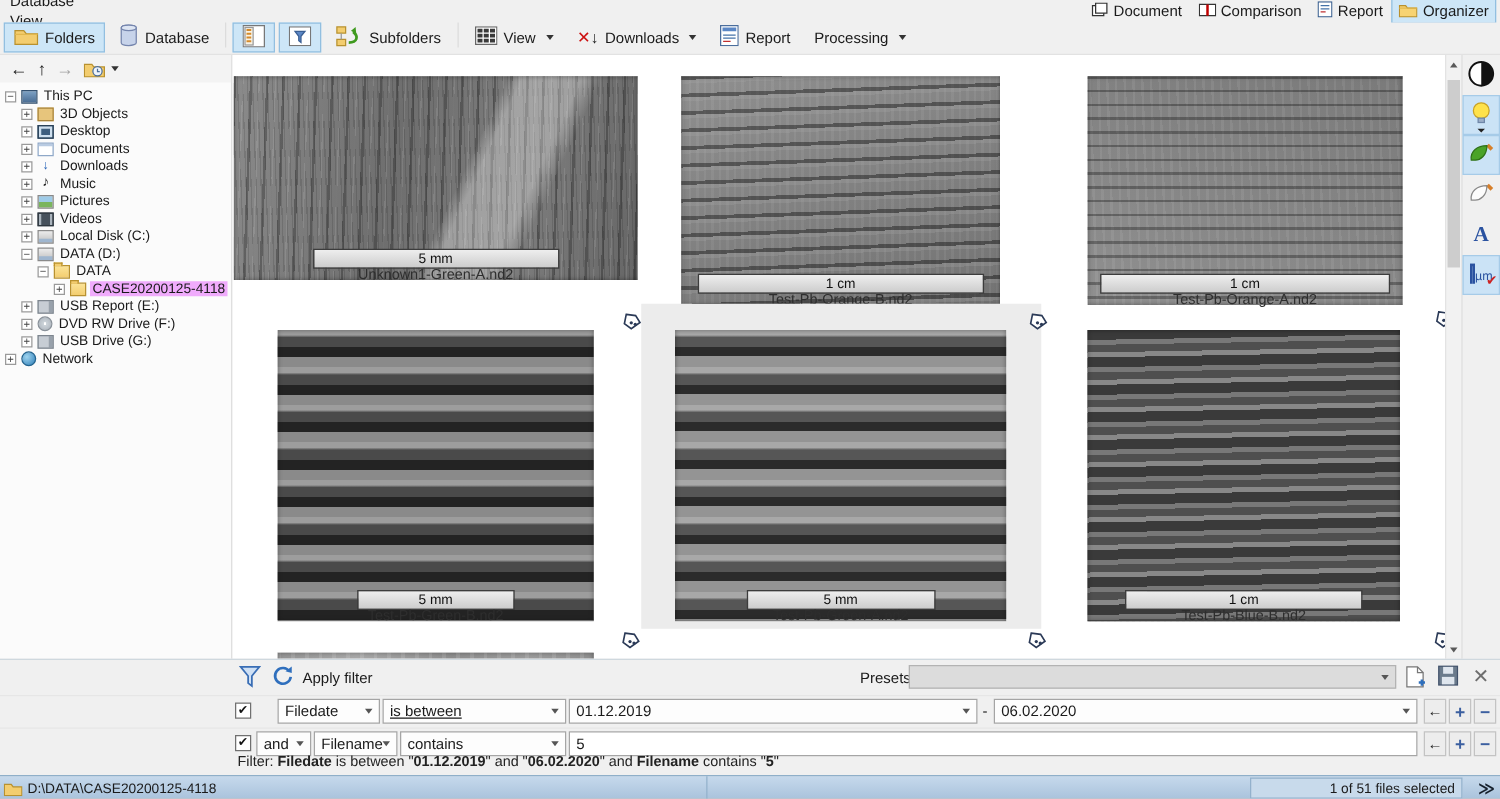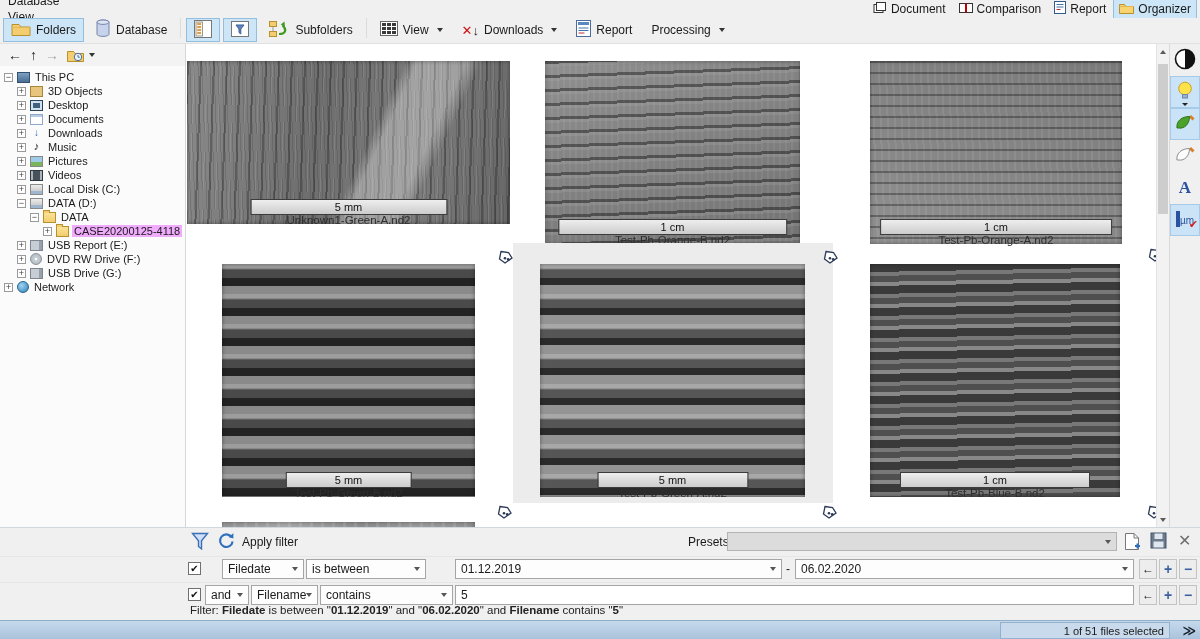--- a/index.html
+++ b/index.html
@@ -503,21 +503,21 @@
             <rect x="3.5" y="9.5" width="10" height="6" fill="#dfe6ee"></rect>
           </svg></span>
       <span class="hicon" style="left:1178px;top:3px;font-size:16px;color:#6e6e6e;">✕</span>
     </div>
     <div class="frow" id="frow0">
         <span class="chk" style="left: 188px;">✔</span>
         <div class="cbo" style="left: 222px; width: 82px; top: 2px;">
           <span>Filedate</span>
           <span class="dd"></span>
         </div>
-        <div class="cbo" style="left: 306px; width: 120px; top: 2px;">
+        <div class="cbo" style="left: 306px; width: 147px; top: 2px; text-decoration: underline;">
           <span>is between</span>
           <span class="dd"></span>
         </div>
         <div class="cbo" style="left: 455px; width: 327px; top: 2px;">
           <span>01.12.2019</span>
           <span class="dd"></span>
         </div>
         <span class="dash" style="left: 786px;">-</span>
         <div class="cbo" style="left: 795px; width: 339px; top: 2px;">
           <span>06.02.2020</span>
@@ -543,18 +543,24 @@
         </div>
         <div class="tinput" style="left: 455px; width: 679px;">5</div>
         <span class="mini" style="left: 1139px;">←</span>
         <span class="mini plus" style="left: 1159px;">+</span>
         <span class="mini plus" style="left: 1179px;">−</span>
       </div>
     <div id="fsummary"><span>Filter: </span><span class="b">Filedate</span><span> is between "</span><span class="b">01.12.2019</span><span>" and "</span><span class="b">06.02.2020</span><span>" and </span><span class="b">Filename</span><span> contains "</span><span class="b">5</span><span>"</span></div>
   </div>
 
   <div id="statusbar">
+    <span id="status-path">
+      <svg width="15" height="12">
+          <path d="M0.5 2.5 h5.5 l1.5 2 h7 v7 h-14 z" fill="#f3cd6f" stroke="#b8912f"></path>
+        </svg>
+      <span>D:\DATA\CASE20200125-4118</span>
+    </span>
     <span id="status-selection">
       <span>1 of 51 files selected</span>
     </span>
     <span id="status-chevrons">≫</span>
   </div>
 </div>
 
 </body></html>

